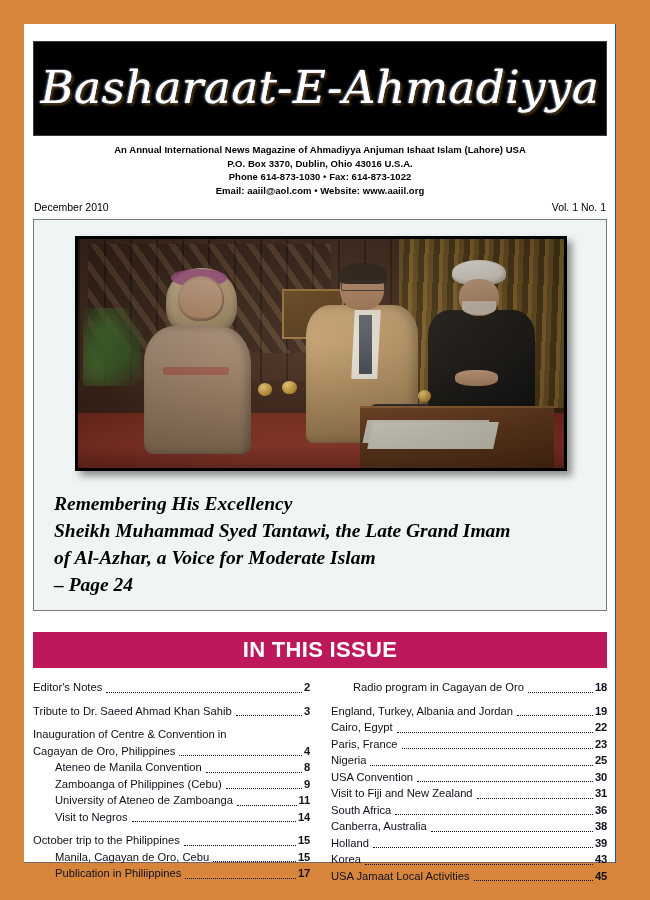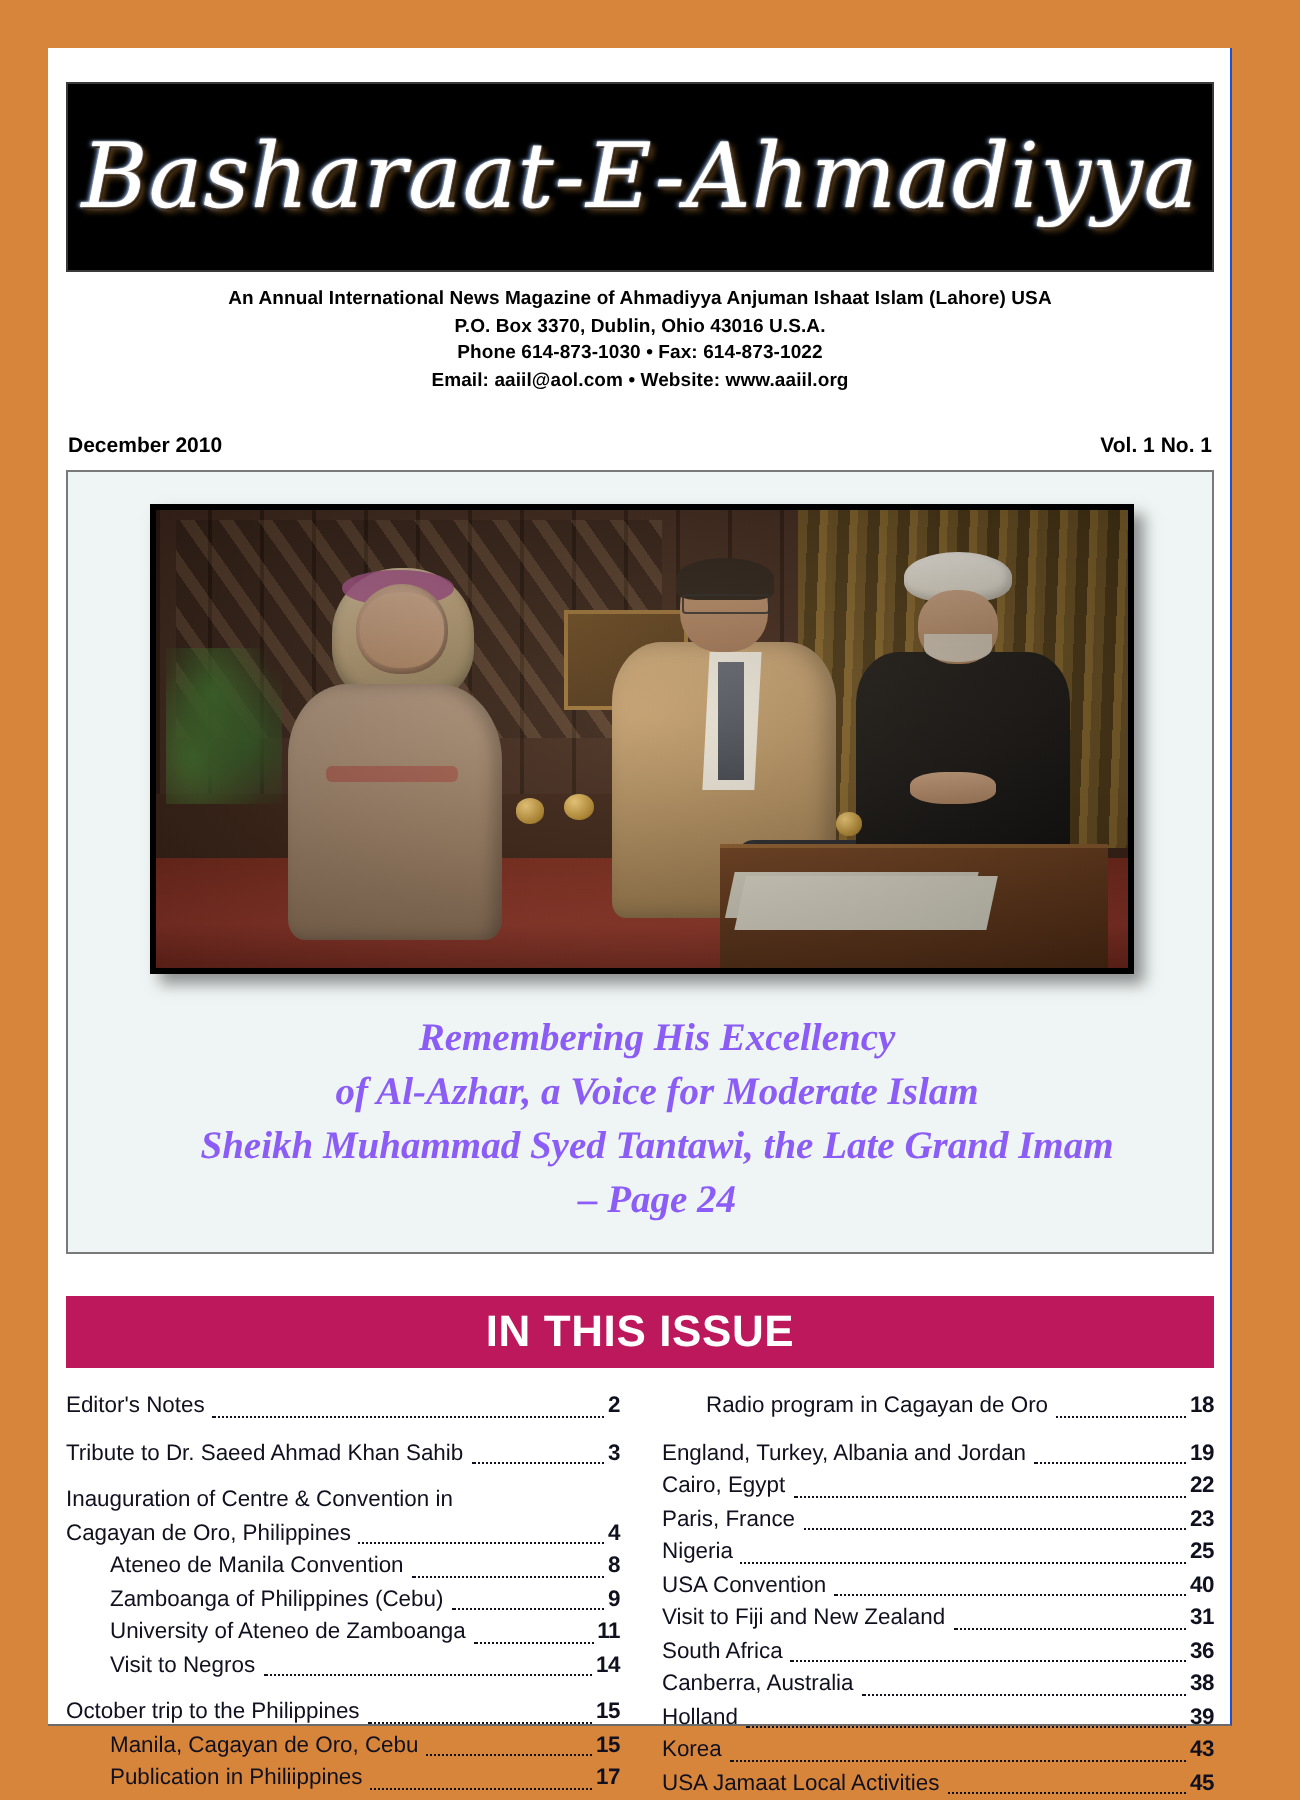--- a/index.html
+++ b/index.html
@@ -83,23 +83,23 @@
     line-height: 13.5px;
     letter-spacing: 0.05px;
   }
   .subhead div { white-space: nowrap; }
 
   
   .dateline {
     position: relative;
     width: 574px;
     height: 18px;
-    margin-top: 20px;
+    margin-top: 4px;
     font-size: 10.5px;
-    font-weight: bold;
+    font-weight: normal;
     color: #000000;
   }
   .dateline .left { position: absolute; left: 1px; top: 0; }
   .dateline .right { position: absolute; right: 1px; top: 0; }
 
   
   .cover-box {
     position: relative;
     width: 574px;
     height: 392px;
@@ -303,25 +303,25 @@
   .photo .veil {
     position: absolute; inset: 0;
     background:
       radial-gradient(ellipse at 50% 45%, rgba(255,225,180,0.10) 0%, rgba(0,0,0,0.30) 100%);
     pointer-events: none;
   }
 
   
   .caption {
     position: absolute;
-    left: 35px;
+    left: 20px;
     right: 18px;
     top: 270px;
-    text-align: center;
-    color: #8b5cf6;
+    text-align: left;
+    color: #000000;
     font-family: "Liberation Serif", serif;
     font-weight: bold;
     font-style: italic;
     font-size: 19.5px;
     line-height: 27px;
   }
   .caption div { white-space: nowrap; }
 
   
   .issue-bar {
@@ -435,22 +435,22 @@
             <div class="papers"></div>
             <div class="finial-a"></div>
             <div class="finial-b"></div>
             <div class="finial-c"></div>
             <div class="veil"></div>
           </div>
         </div>
 
         <div class="caption">
           <div>Remembering His Excellency</div>
+          <div>Sheikh Muhammad Syed Tantawi, the Late Grand Imam</div>
           <div>of Al-Azhar, a Voice for Moderate Islam</div>
-          <div>Sheikh Muhammad Syed Tantawi, the Late Grand Imam</div>
           <div>– Page 24</div>
         </div>
       </div>
 
       <div class="issue-bar">IN THIS ISSUE</div>
 
       <div class="toc">
         <div class="toc-col left">
             <div class="toc-row">
               <span class="toc-label">Editor's Notes</span>
@@ -529,21 +529,21 @@
               <span class="toc-page">23</span>
             </div>
             <div class="toc-row">
               <span class="toc-label">Nigeria</span>
               <span class="toc-dots"></span>
               <span class="toc-page">25</span>
             </div>
             <div class="toc-row">
               <span class="toc-label">USA Convention</span>
               <span class="toc-dots"></span>
-              <span class="toc-page">40</span>
+              <span class="toc-page">30</span>
             </div>
             <div class="toc-row">
               <span class="toc-label">Visit to Fiji and New Zealand</span>
               <span class="toc-dots"></span>
               <span class="toc-page">31</span>
             </div>
             <div class="toc-row">
               <span class="toc-label">South Africa</span>
               <span class="toc-dots"></span>
               <span class="toc-page">36</span>

